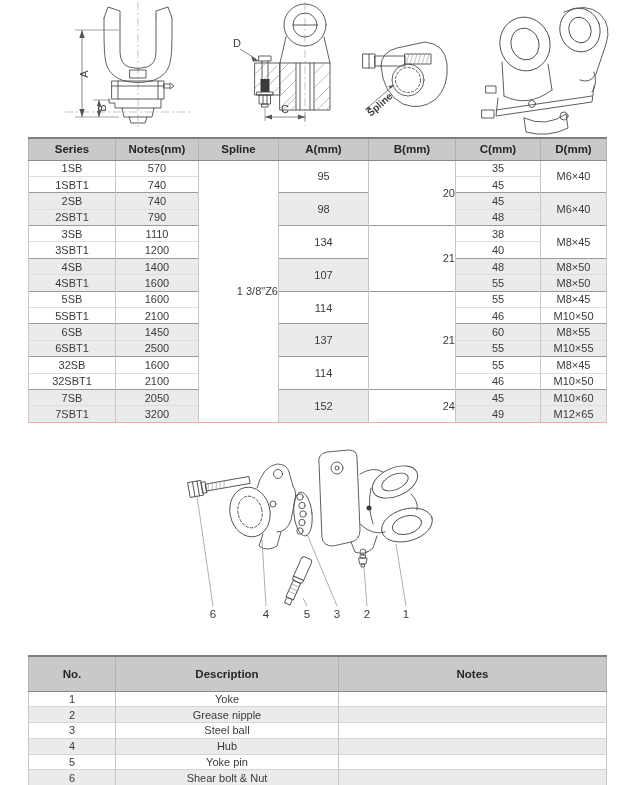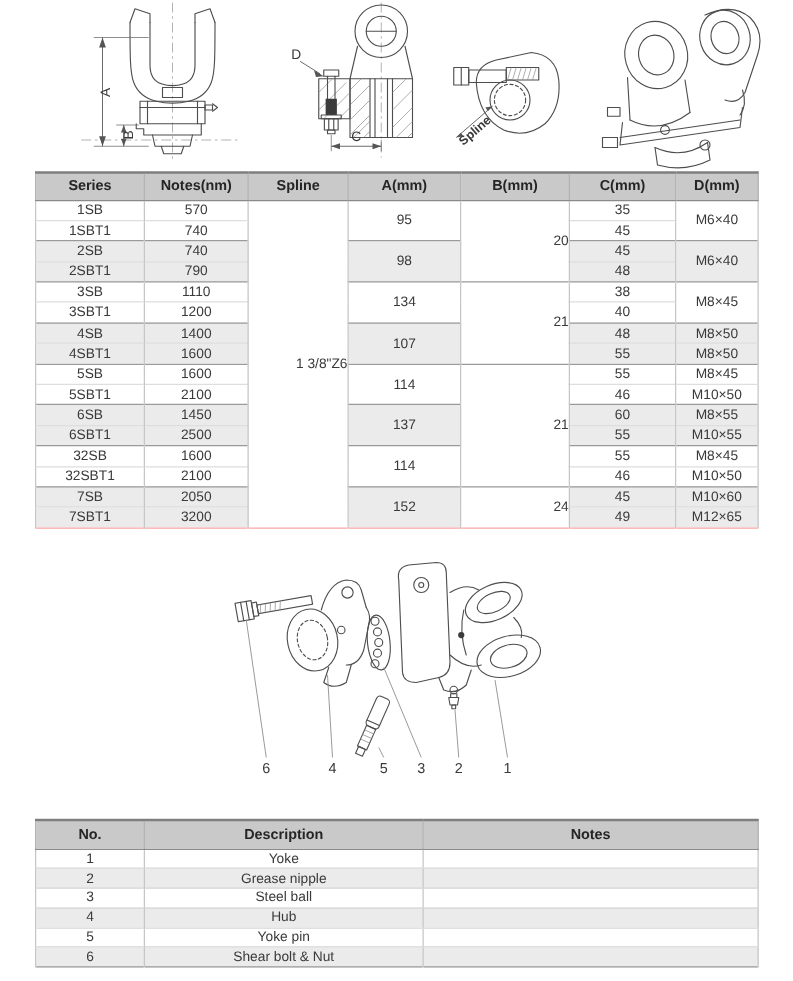--- a/index.html
+++ b/index.html
@@ -23,21 +23,21 @@
 
   table { border-collapse:collapse; position:absolute; table-layout:fixed; background:#fff; }
   .spec-table { left:28px; top:137px; width:578px; font-size:11px; }
   .parts-table { left:28px; top:655px; width:578px; font-size:11px; }
   th {
     background:#c9c9c9; color:#252525; font-weight:bold; font-size:11.5px;
     border-top:2px solid #7f7f7f; border-bottom:1px solid #8a8a8a;
     border-left:1px solid #b3b3b3; border-right:1px solid #b3b3b3;
     height:22px; text-align:center;
   }
-  .parts-table th { height:23px; }
+  .parts-table th { height:35px; }
   td {
     text-align:center; vertical-align:middle; color:#3a3a3a;
     border-left:1px solid #c6c6c6; border-right:1px solid #c6c6c6;
     height:16.4px; background:#fff;
   }
   .spec-table td { border-top:1px solid #dedede; }
   .spec-table tr.grp td { border-top:1px solid #9a9a9a; }
   .spec-table { border-bottom:1px solid #fca5a5;padding-left:20px; }
   td.alt { background:#ebebeb; }
   td.merged { background:#fff;text-align:right; }

